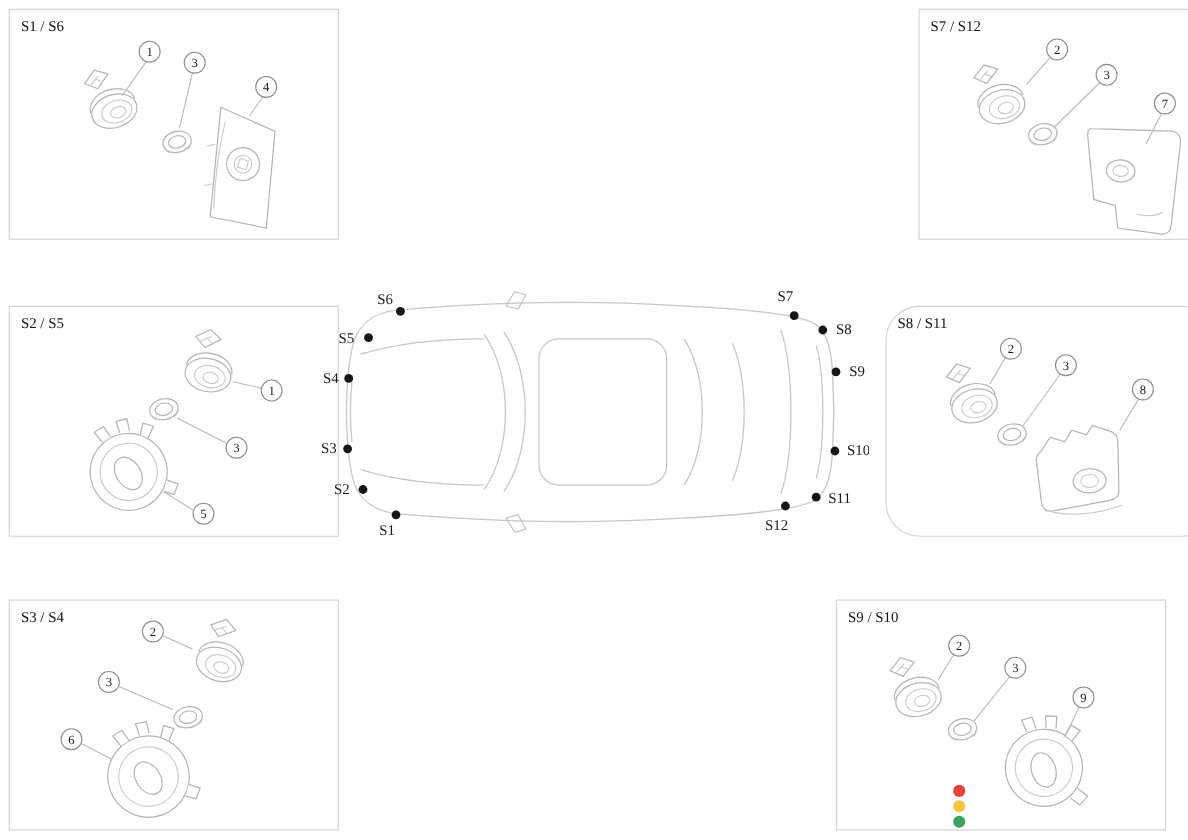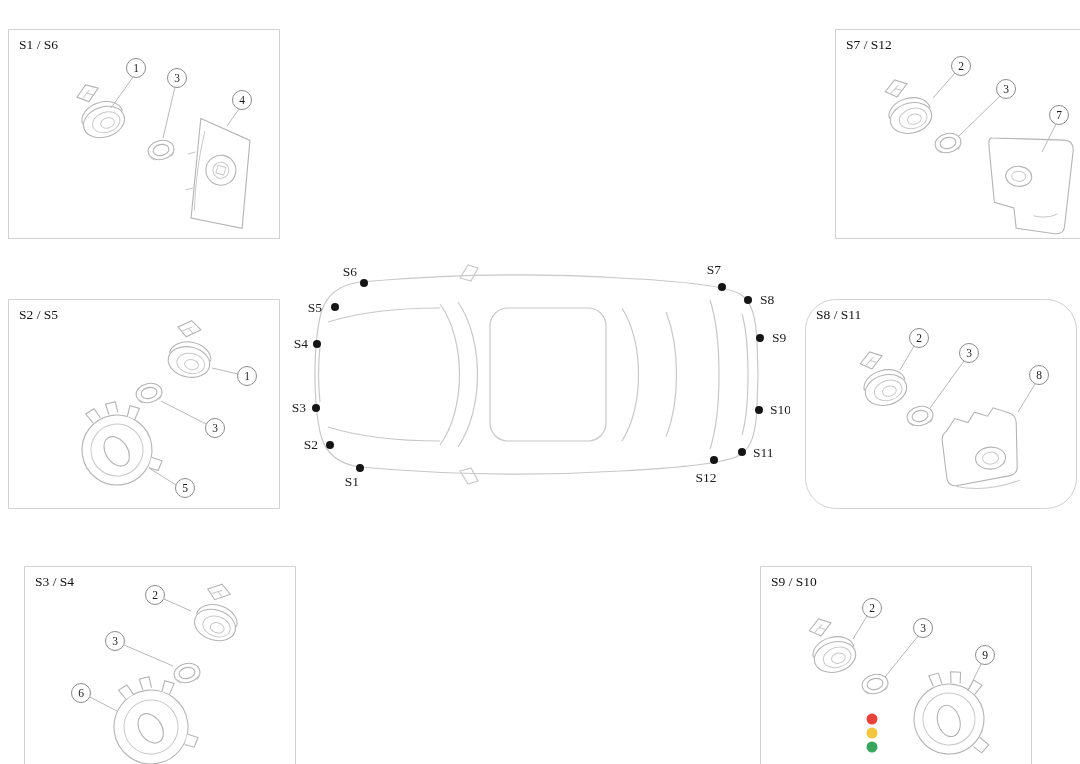--- a/index.html
+++ b/index.html
@@ -1,20 +1,20 @@
 <!DOCTYPE html>
 <html><head>
 <meta charset="utf-8">
 <style>
   * { margin:0; padding:0; box-sizing:border-box; }
   html,body { width:1080px; height:764px; background:#ffffff; }
   .page { position:relative; width:1080px; height:764px; background:#ffffff;
           font-family:"Liberation Serif", serif; overflow:hidden; }
 
-  .panel { position:absolute; width:272px; height:210px; border:1px solid #d2d2d2; background:#fff;margin-top:21px; }
+  .panel { position:absolute; width:300px; height:210px; border:1px solid #d2d2d2; background:#fff; }
   .panel-label { position:absolute; top:7px; left:10px; font-size:13.5px; color:#111; z-index:2; }
   .panel svg { position:absolute; left:0; top:0; }
 
   
   .p  { fill:#ffffff; stroke:#b4b4b4; stroke-width:1.1; }
   .d  { fill:none;    stroke:#c9c9c9; stroke-width:1; }
   .leader { stroke:#b9b9b9; stroke-width:1; }
   .cocirc { fill:#ffffff; stroke:#8c8c8c; stroke-width:1; }
   text.co { font-family:"Liberation Serif", serif; font-size:11.5px; fill:#1a1a1a; }
 
@@ -116,21 +116,21 @@
         <text class="co" x="206" y="132" text-anchor="middle">3</text>
       </g>
       <g>
         <line class="leader" x1="167" y1="185" x2="140" y2="168"></line>
         <circle class="cocirc" cx="176" cy="188" r="9.5"></circle>
         <text class="co" x="176" y="192" text-anchor="middle">5</text>
       </g>
     </svg>
   </section>
 
-  <section class="panel" style="left:24px; top:545px;">
+  <section class="panel" style="left:8px; top:545px;">
     <div class="panel-label">S3 / S4</div>
     <svg width="272" height="210" viewBox="0 0 272 210">
 
       <g transform="translate(190,58) rotate(18)">
         <path class="p" d="M -8,-24 l -10,-8 l 12,-9 l 11,7 z"></path>
         <path class="d" d="M -13,-29 l 9,-6 M -8,-33 l 6,4"></path>
         <path class="p" d="M -21,-5 a 21,15 0 0 1 42,0"></path>
         <ellipse class="p" cx="0" cy="0" rx="21" ry="15"></ellipse>
         <ellipse class="d" cx="2" cy="1" rx="14" ry="10"></ellipse>
         <ellipse class="d" cx="3" cy="2" rx="7" ry="5"></ellipse>

